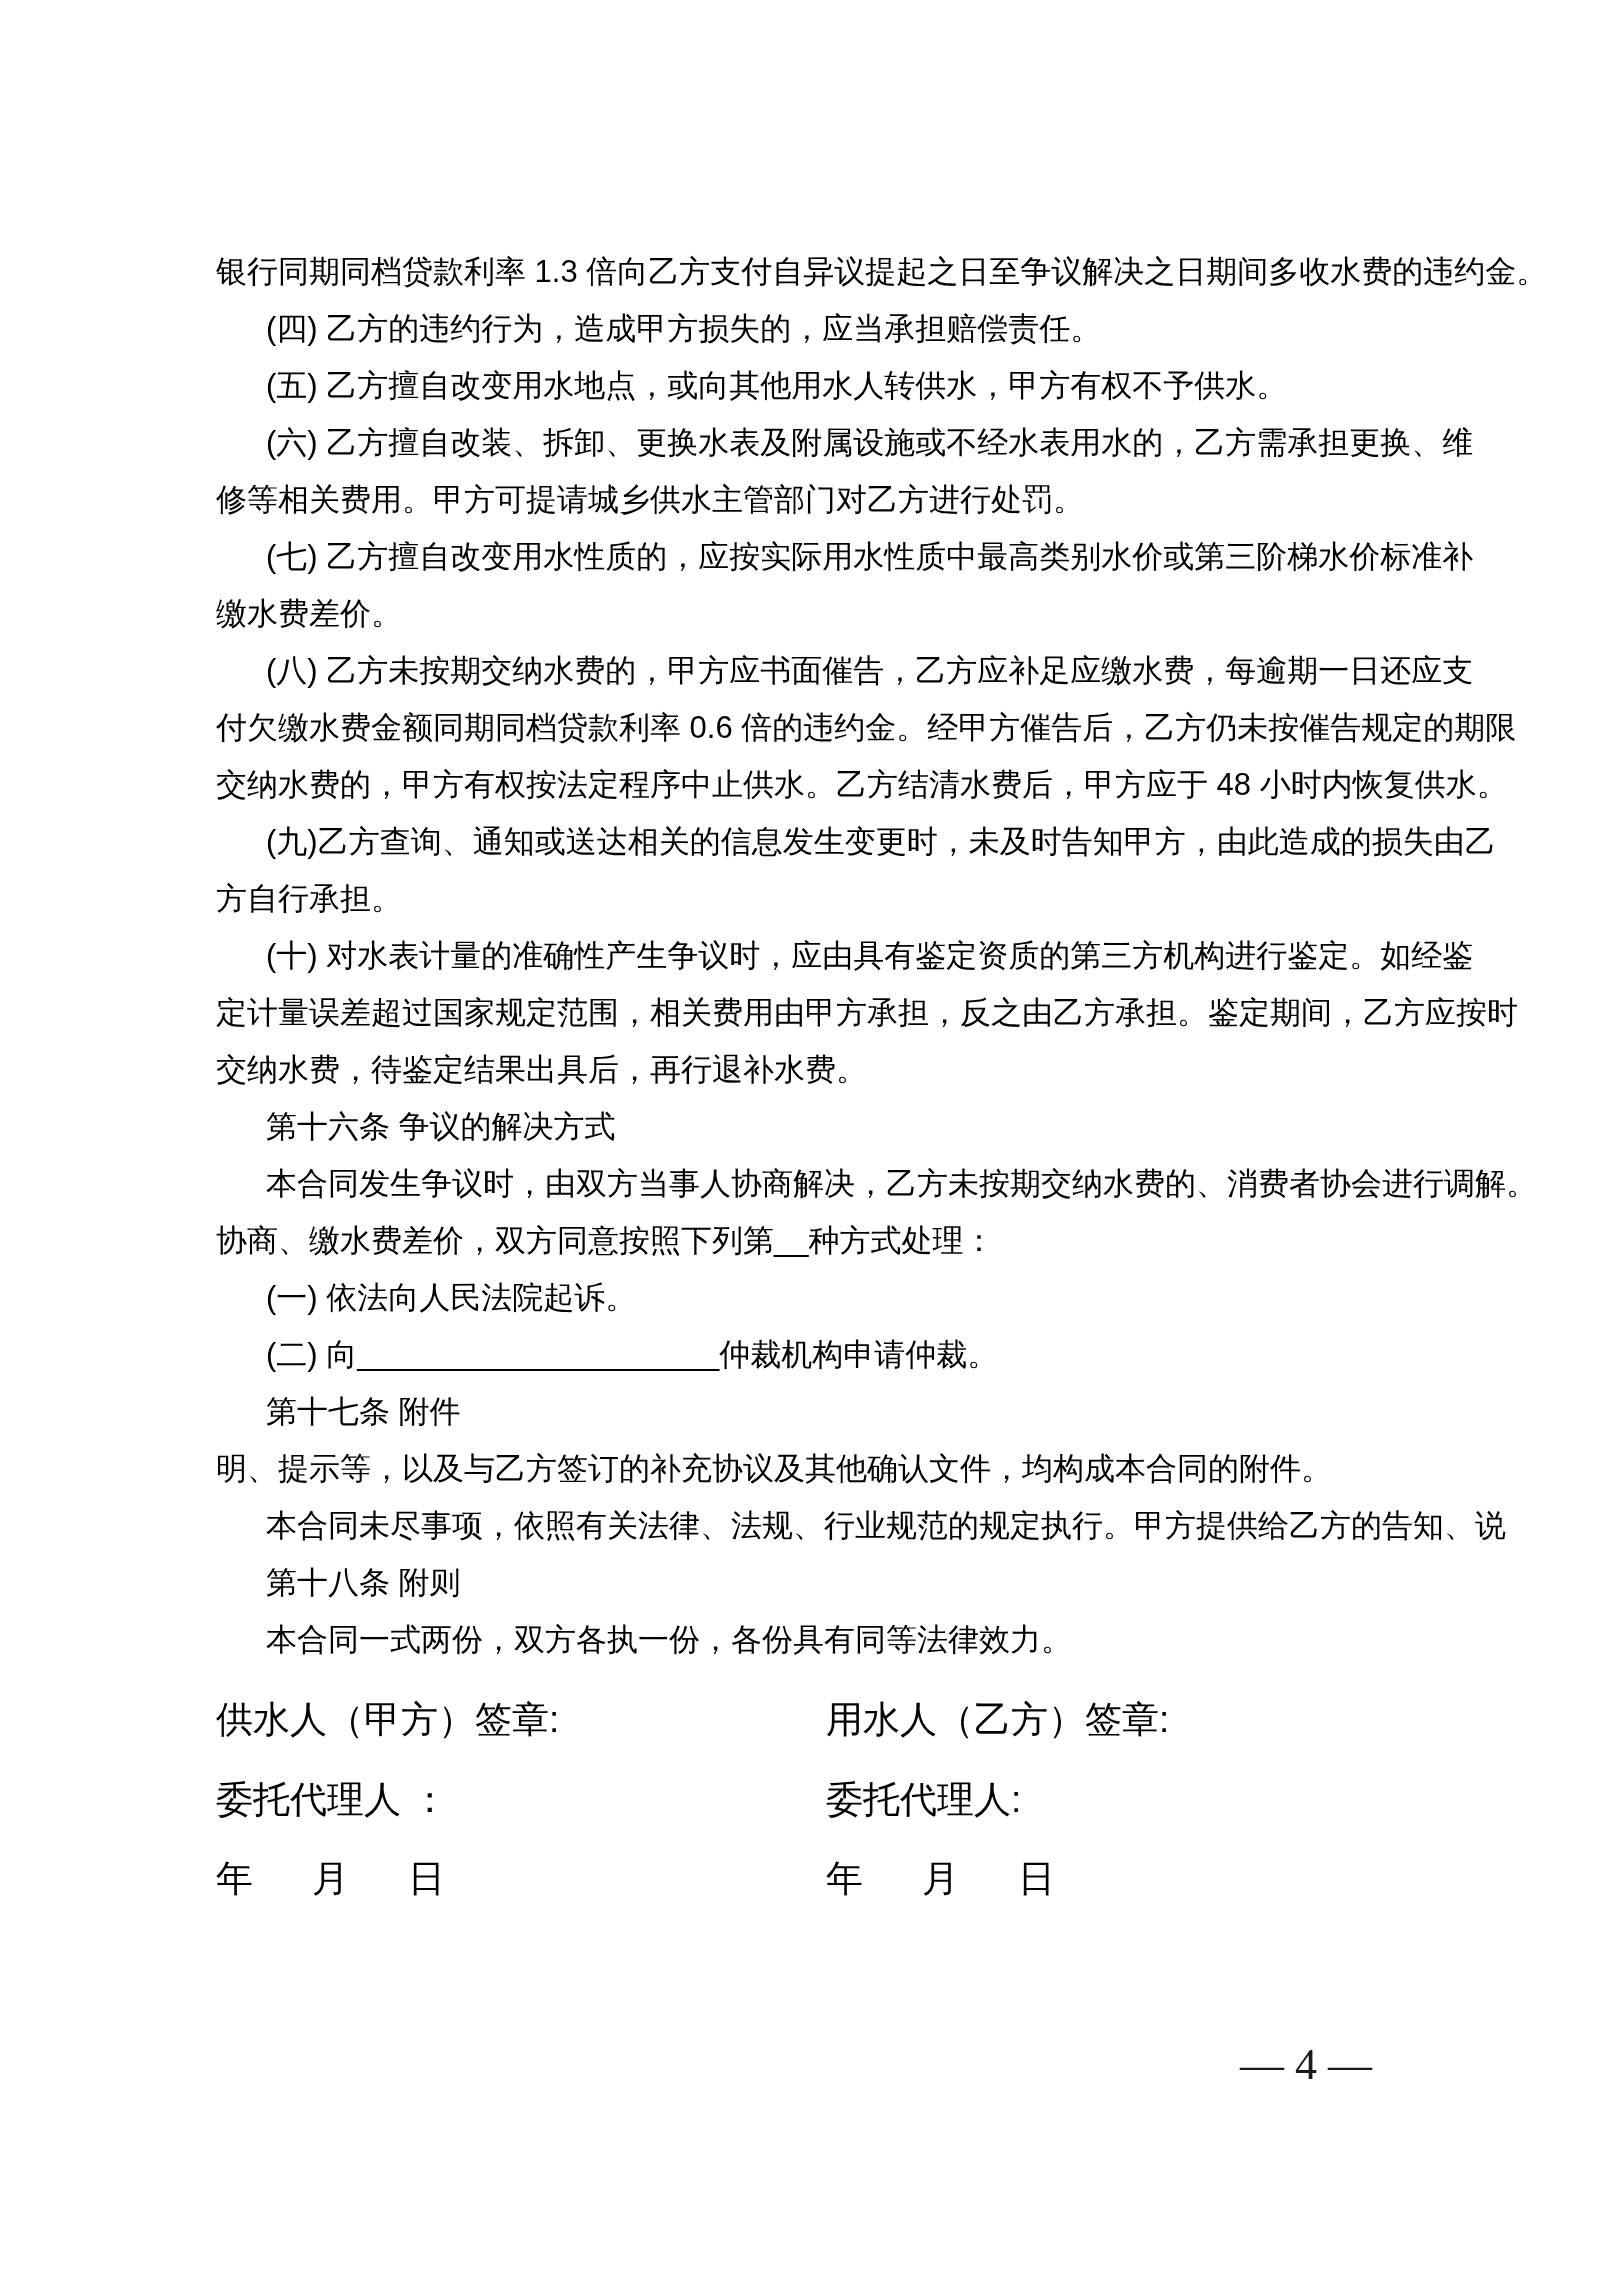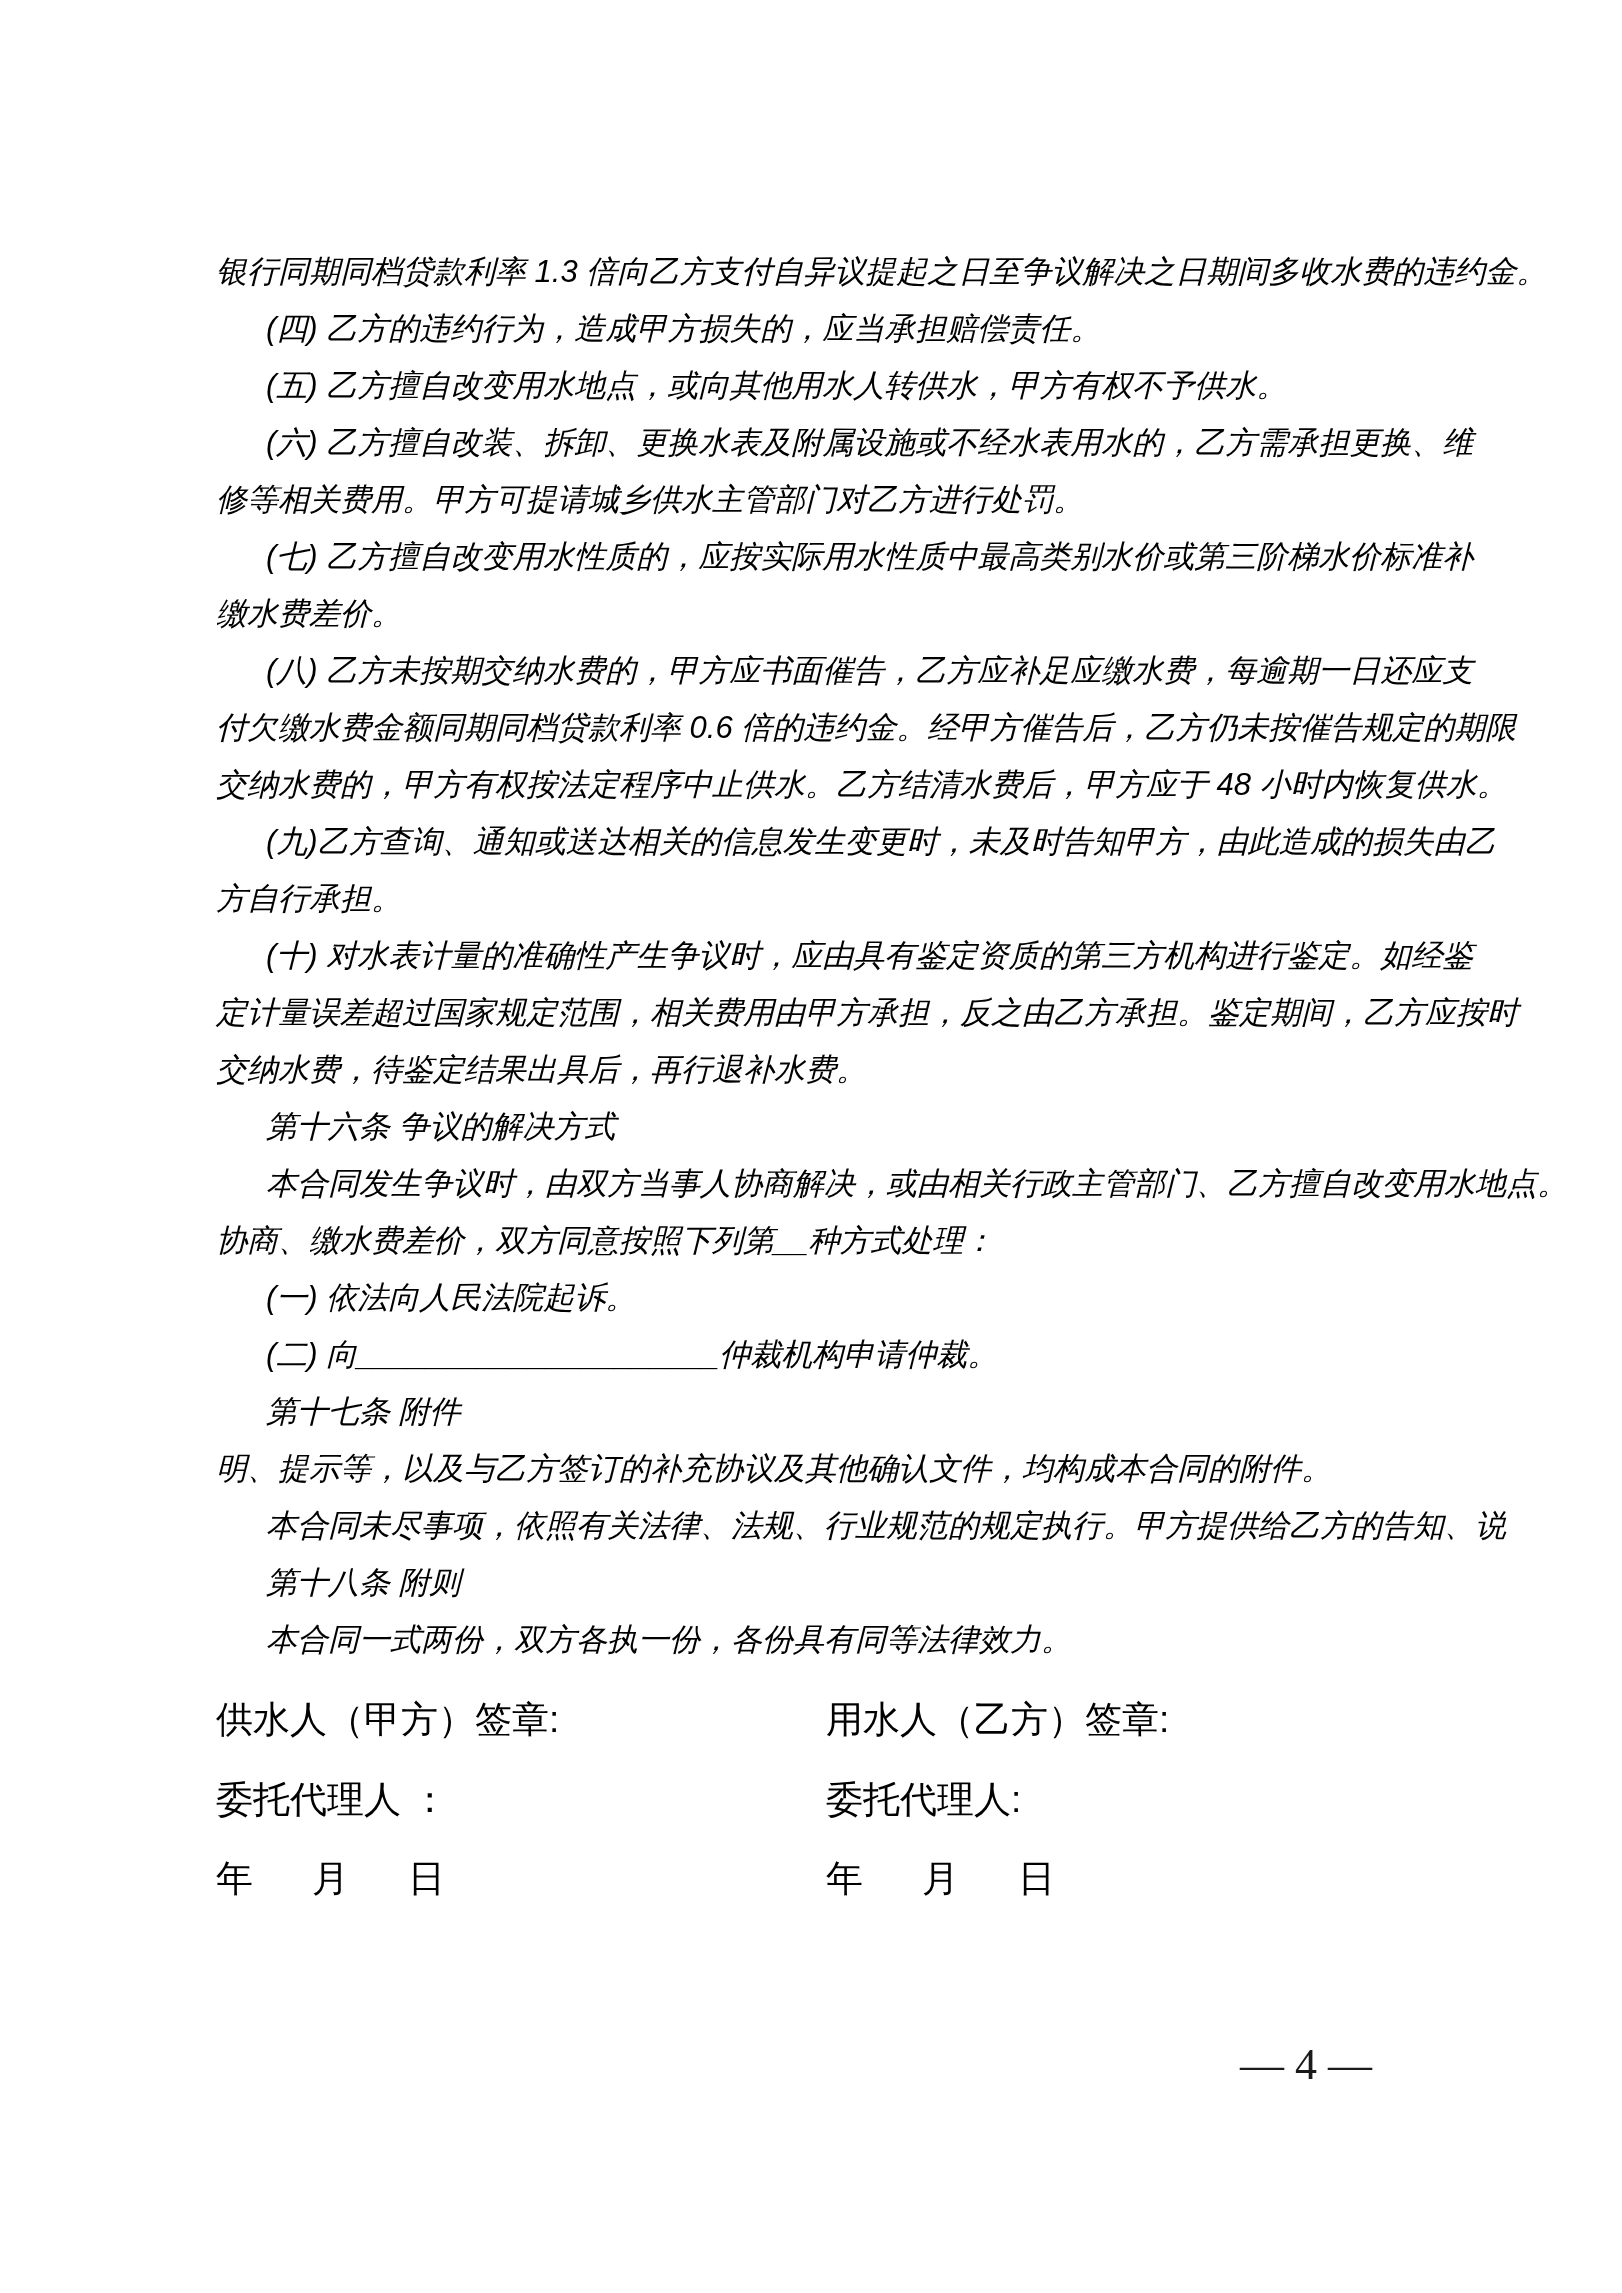--- a/index.html
+++ b/index.html
@@ -22,21 +22,20 @@
     top: 243px;
     width: 1291px;
     font-size: 31px;
     line-height: 57px;
     letter-spacing: 0px;
     font-weight: 500;
   }
   .line {
     white-space: pre;
     height: 57px;
-    font-style: italic;
   }
   .line.indent {
     padding-left: 50px;
   }
   .sig-cell {
     position: absolute;
     font-size: 37px;
     line-height: 35px;
     font-weight: 500;
     white-space: pre;
@@ -76,21 +75,21 @@
       <div class="line">缴水费差价。</div>
       <div class="line indent">(八) 乙方未按期交纳水费的，甲方应书面催告，乙方应补足应缴水费，每逾期一日还应支</div>
       <div class="line">付欠缴水费金额同期同档贷款利率 0.6 倍的违约金。经甲方催告后，乙方仍未按催告规定的期限</div>
       <div class="line">交纳水费的，甲方有权按法定程序中止供水。乙方结清水费后，甲方应于 48 小时内恢复供水。</div>
       <div class="line indent">(九)乙方查询、通知或送达相关的信息发生变更时，未及时告知甲方，由此造成的损失由乙</div>
       <div class="line">方自行承担。</div>
       <div class="line indent">(十) 对水表计量的准确性产生争议时，应由具有鉴定资质的第三方机构进行鉴定。如经鉴</div>
       <div class="line">定计量误差超过国家规定范围，相关费用由甲方承担，反之由乙方承担。鉴定期间，乙方应按时</div>
       <div class="line">交纳水费，待鉴定结果出具后，再行退补水费。</div>
       <div class="line indent">第十六条 争议的解决方式</div>
-      <div class="line indent">本合同发生争议时，由双方当事人协商解决，或由相关行政主管部门、乙方擅自改变用水地点。</div>
+      <div class="line indent">本合同发生争议时，由双方当事人协商解决，乙方未按期交纳水费的、消费者协会进行调解。</div>
       <div class="line">协商、缴水费差价，双方同意按照下列第__种方式处理：</div>
       <div class="line indent">(一) 依法向人民法院起诉。</div>
       <div class="line indent">(二) 向_____________________仲裁机构申请仲裁。</div>
       <div class="line indent">第十七条 附件</div>
       <div class="line">明、提示等，以及与乙方签订的补充协议及其他确认文件，均构成本合同的附件。</div>
       <div class="line indent">本合同未尽事项，依照有关法律、法规、行业规范的规定执行。甲方提供给乙方的告知、说</div>
       <div class="line indent">第十八条 附则</div>
       <div class="line indent">本合同一式两份，双方各执一份，各份具有同等法律效力。</div>
     </div>
 

